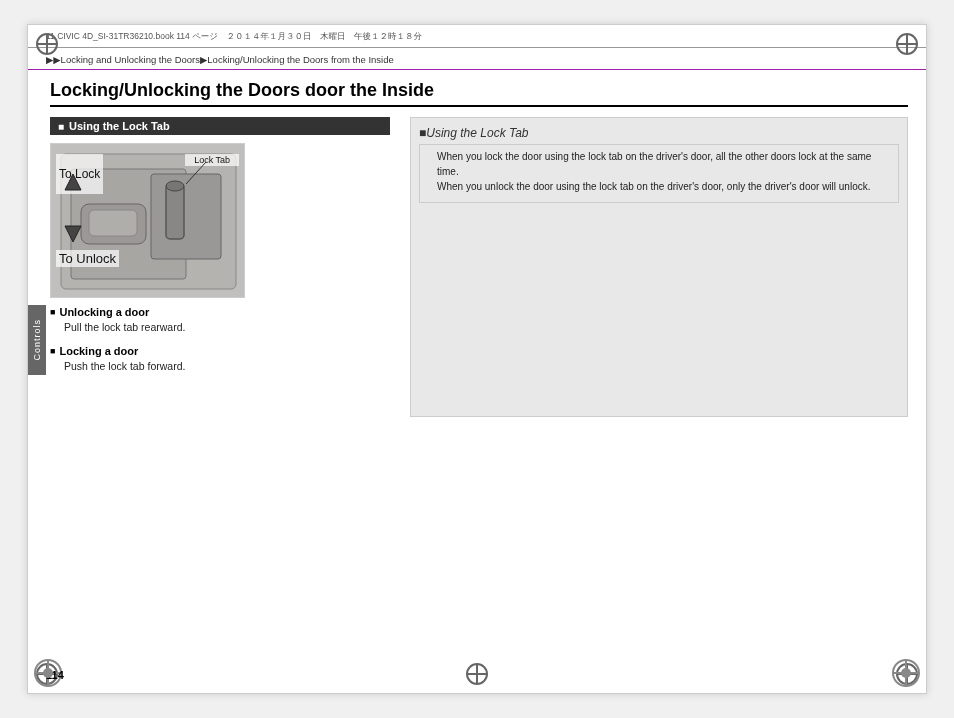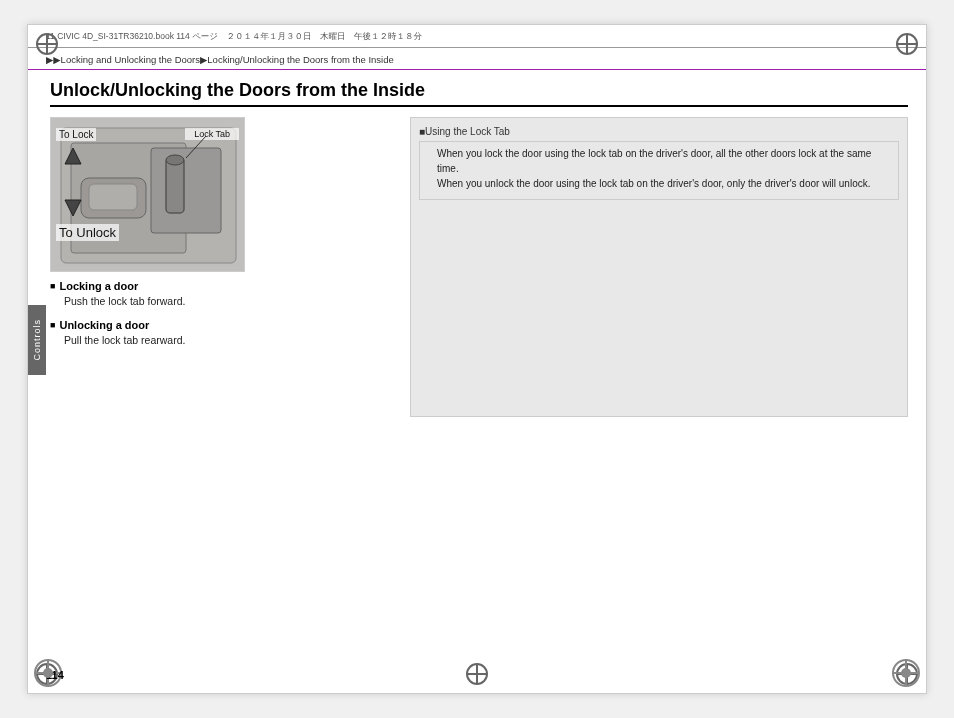--- a/index.html
+++ b/index.html
@@ -179,23 +179,24 @@
 
     .desc-text {
       font-size: 10.5px;
       color: #222;
       margin-left: 14px;
       line-height: 1.4;
     }
 
     
     .right-section-title {
-      font-size: 10px;
+      font-size: 12px;
       color: #333;
       margin-bottom: 4px;
+      font-style: italic;
     }
 
     .right-info-box {
       border: 1px solid #ccc;
       padding: 0;
     }
 
     .right-info-header {
       background: #888;
       color: #fff;
@@ -294,26 +295,29 @@
   <div class="page-header">
     <span class="page-header-left">11 CIVIC 4D_SI-31TR36210.book  114 ページ　２０１４年１月３０日　木曜日　午後１２時１８分</span>
   </div>
 
   <div class="breadcrumb">
     <span>▶▶Locking and Unlocking the Doors▶Locking/Unlocking the Doors from the Inside</span>
   </div>
 
   <div class="content-area">
 
-    <div class="page-title">Unlock/Unlocking the Doors from the Inside</div>
+    <div class="page-title">Locking/Unlocking the Doors door the Inside</div>
 
     <div class="two-col">
 
       <div class="left-col">
 
+        <div class="section-header">
+          <span>Using the Lock Tab</span>
+        </div>
 
         <div class="illustration-area">
           <div class="illus-inner">
 
             <svg width="195" height="155" style="position:absolute;top:0;left:0;">
 
               <rect x="0" y="0" width="195" height="155" fill="#c0bfbe"></rect>
 
               <rect x="10" y="10" width="175" height="135" rx="5" ry="5" fill="#b5b3b0" stroke="#888" stroke-width="1"></rect>
 
@@ -323,21 +327,21 @@
 
               <rect x="115" y="40" width="18" height="55" rx="4" fill="#888785" stroke="#555" stroke-width="1.5"></rect>
 
               <ellipse cx="124" cy="42" rx="9" ry="5" fill="#777675" stroke="#444" stroke-width="1"></ellipse>
 
               <rect x="30" y="60" width="65" height="40" rx="8" fill="#9b9896" stroke="#666" stroke-width="1"></rect>
 
               <rect x="38" y="66" width="48" height="26" rx="5" fill="#b0aeab" stroke="#888" stroke-width="1"></rect>
             </svg>
 
-            <div class="illus-label label-to-lock" style="position:absolute;top:10px;left:5px;font-size:10px;color:#111;background:rgba(255,255,255,0.7);padding:1px 3px;">
+            <div class="illus-label label-to-lock" style="position:absolute;top:10px;left:5px;font-size:12px;color:#111;background:rgba(255,255,255,0.7);padding:13px 3px;">
               <span>To Lock</span>
             </div>
 
             <div style="position:absolute;top:28px;left:12px;">
               <svg width="20" height="22">
                 <polygon points="10,2 18,18 2,18" fill="#444" stroke="#222" stroke-width="1"></polygon>
               </svg>
             </div>
 
             <div class="illus-label label-lock-tab" style="position:absolute;top:10px;right:5px;font-size:9px;color:#111;background:rgba(255,255,255,0.7);padding:1px 9px;">
@@ -355,27 +359,27 @@
             <div style="position:absolute;bottom:50px;left:12px;">
               <svg width="20" height="22">
                 <polygon points="10,20 18,4 2,4" fill="#444" stroke="#222" stroke-width="1"></polygon>
               </svg>
             </div>
 
           </div>
         </div>
 
         <div class="desc-block">
+          <div class="desc-title">Unlocking a door</div>
+          <div class="desc-text">Pull the lock tab rearward.</div>
+        </div>
+
+        <div class="desc-block">
           <div class="desc-title">Locking a door</div>
           <div class="desc-text">Push the lock tab forward.</div>
-        </div>
-
-        <div class="desc-block">
-          <div class="desc-title">Unlocking a door</div>
-          <div class="desc-text">Pull the lock tab rearward.</div>
         </div>
       </div>
 
       <div class="right-col">
         <div class="right-panel-gray">
 
           <div class="right-section-title">
             <span>■Using the Lock Tab</span>
           </div>
 

